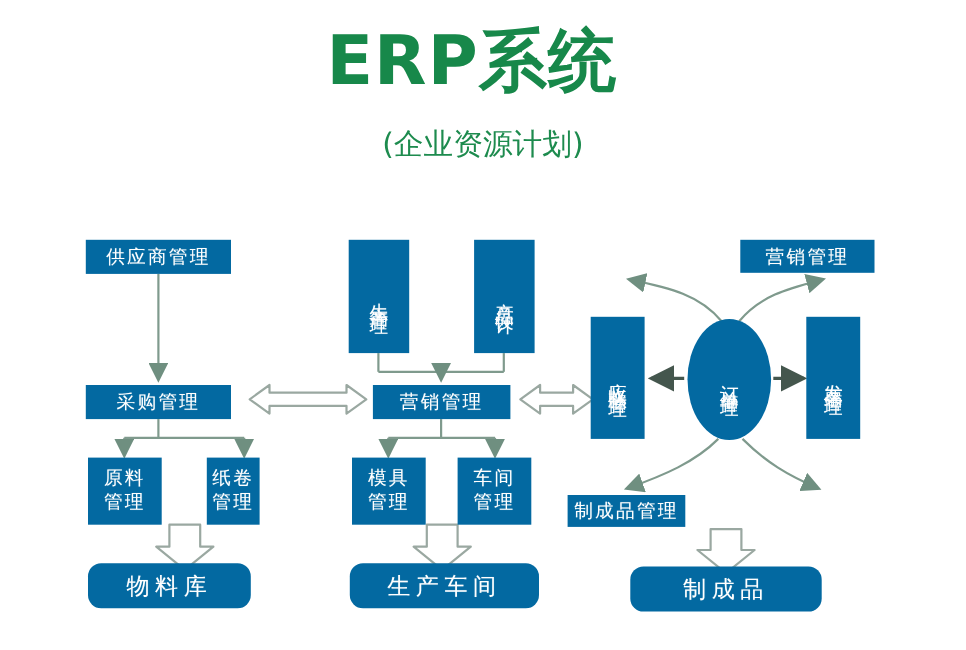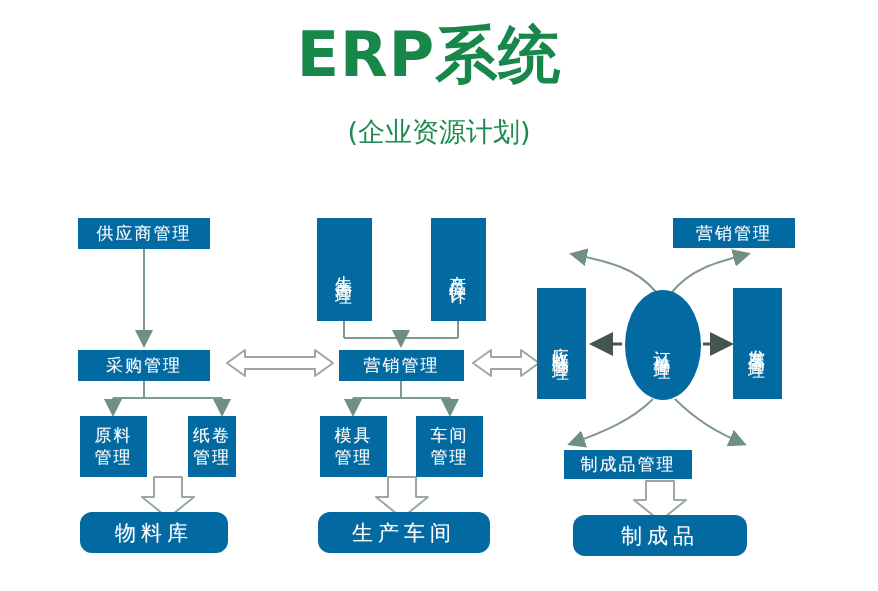--- a/index.html
+++ b/index.html
@@ -179,18 +179,18 @@
 
 
   <div class="node" style="left:673px;top:218px;width:122px;height:30px;font-family:Liberation Serif, serif;">营销管理</div>
 
   <div class="node vert" style="left:537px;top:288px;width:49px;height:111px;">应收款管理</div>
 
   <div class="node ellipse" style="left:625px;top:290px;width:76px;height:110px;">订单管理</div>
 
   <div class="node vert" style="left:733px;top:288px;width:49px;height:111px;">发票管理</div>
 
-  <div class="node" style="left:516px;top:450px;width:128px;height:29px;margin-left:48px;">制成品管理</div>
+  <div class="node" style="left:516px;top:450px;width:107px;height:29px;">制成品管理</div>
 
 
   <div class="node round" style="left:573px;top:515px;width:174px;height:41px;">制成品</div>
 
 </div>
 
 </body></html>

